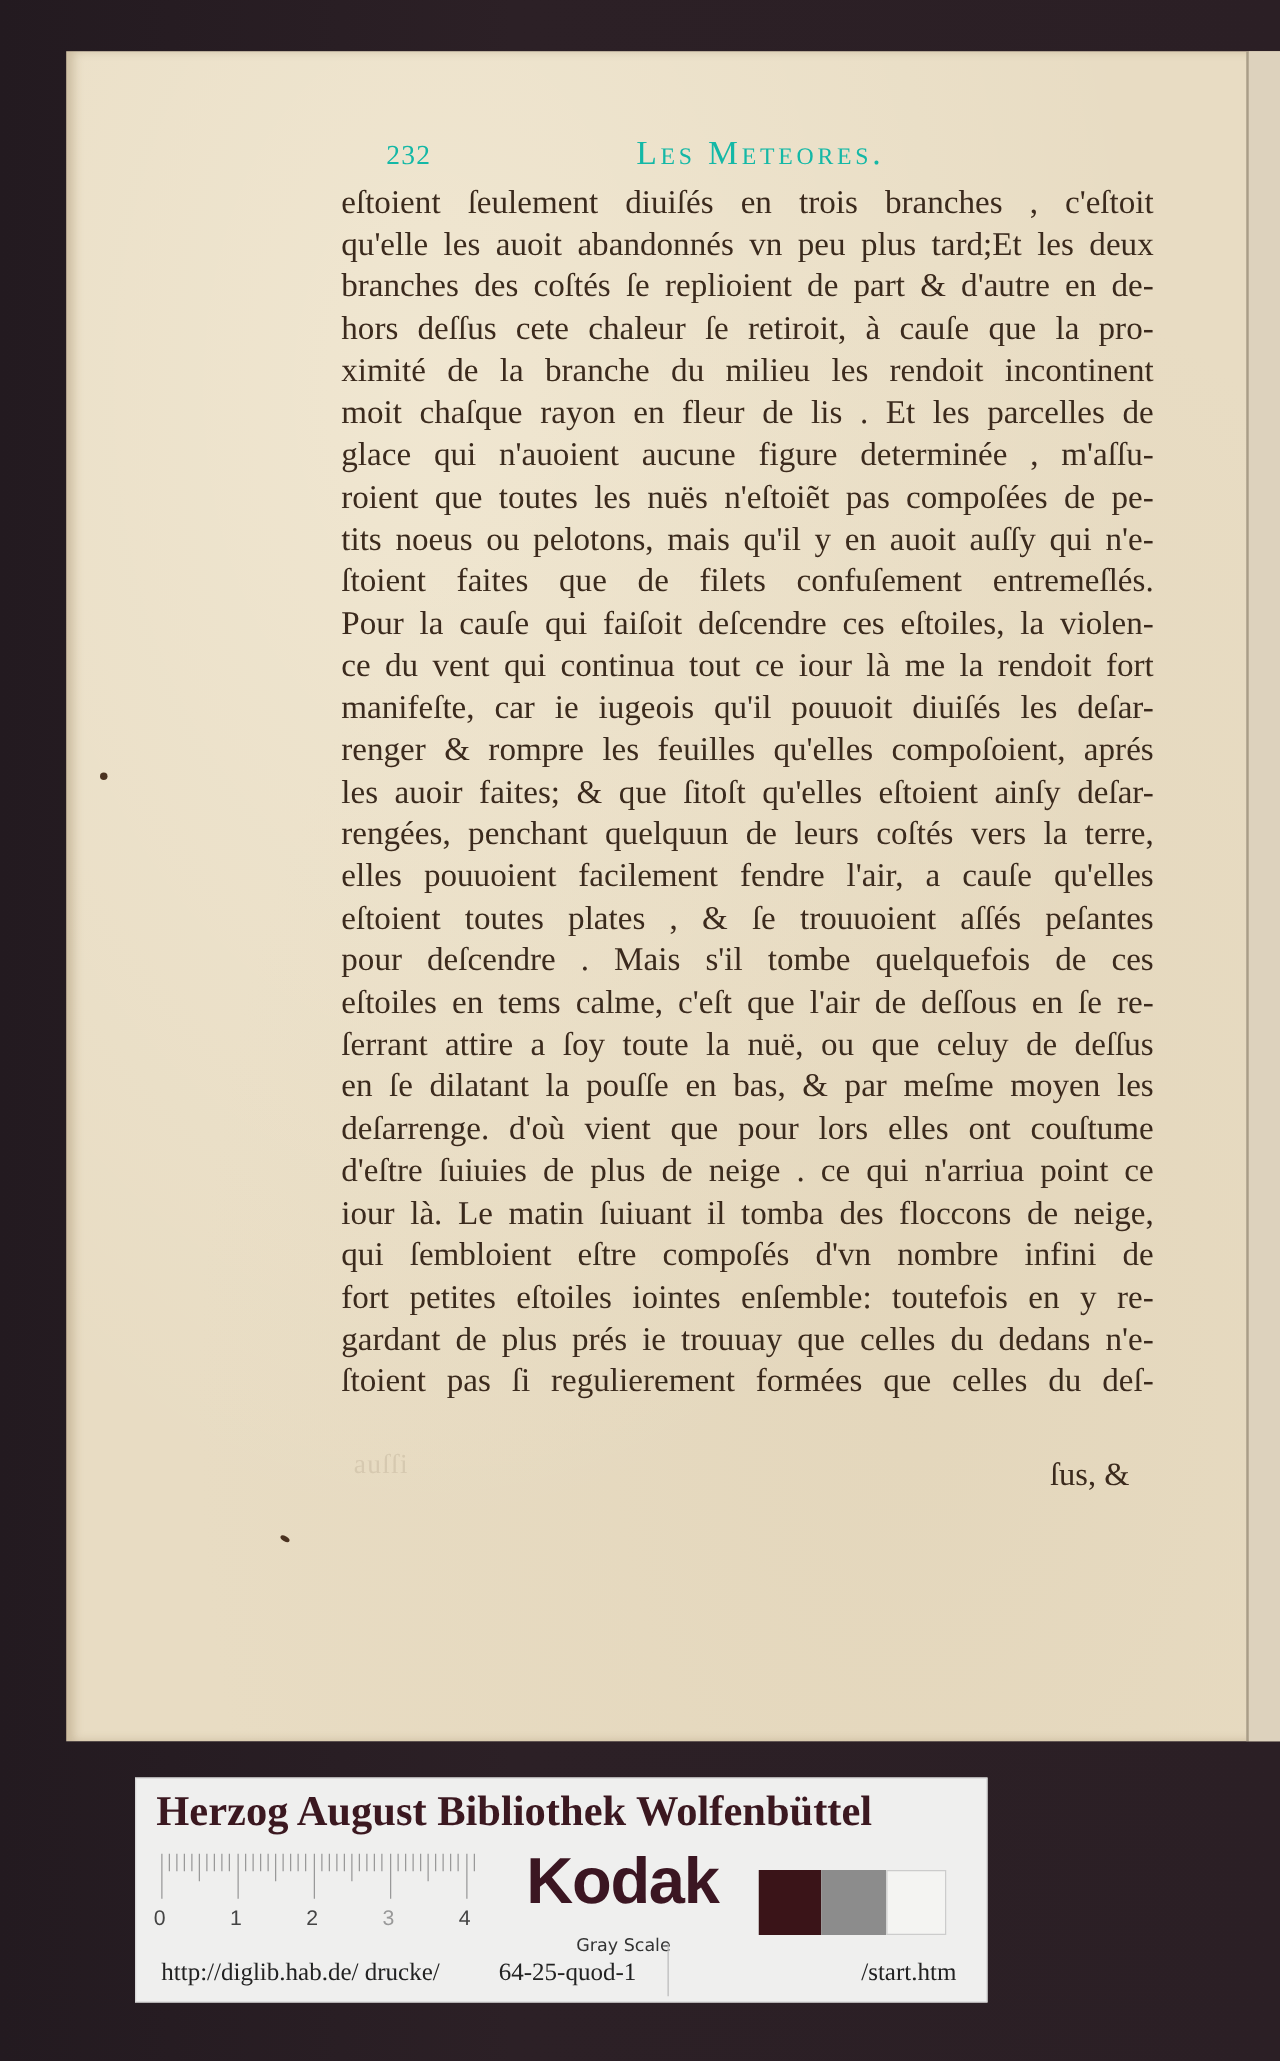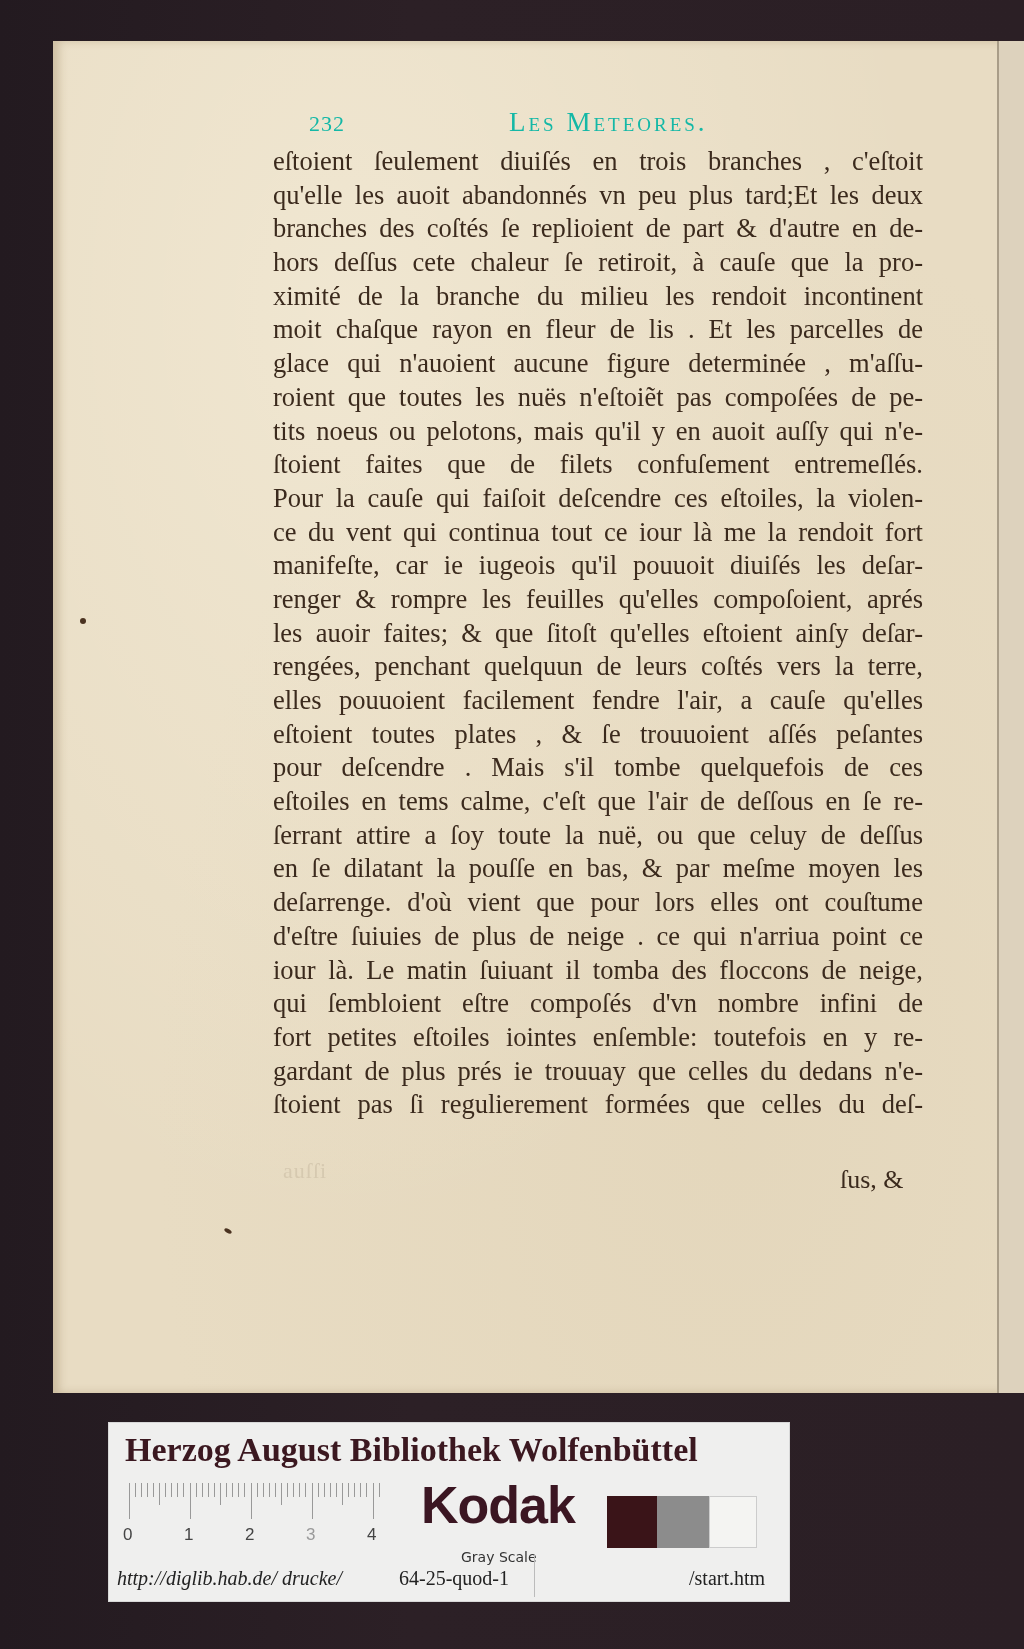--- a/index.html
+++ b/index.html
@@ -80,23 +80,22 @@
   .kodak {
     position:absolute; left:312px; top:52px; font-family:"Liberation Sans", sans-serif;
     font-weight:bold; font-size:52px; color:#3b1622; letter-spacing:-1px;
   }
   .grayscale-label {
     position:absolute; left:352px; top:110px; font-family:"DejaVu Sans", sans-serif;
     font-size:14px; color:#333;margin-top:16px;
   }
   .patch { position:absolute; top:73px; height:52px; }
   .url-left {
-    position:absolute; left:8px; top:144px; font-size:20px; color:#222;
+    position:absolute; left:20px; top:144px; font-size:20px; color:#222;
     font-family:"Liberation Serif", serif;
-    font-style:italic;
   }
   .url-code {
     position:absolute; left:290px; top:144px; font-size:20px; color:#222;
     font-family:"Liberation Serif", serif;
   }
   .url-divider {
     position:absolute; left:425px; top:132px; width:1px; height:42px; background:#bbb;
   }
   .url-right {
     position:absolute; left:580px; top:144px; font-size:20px; color:#222;

